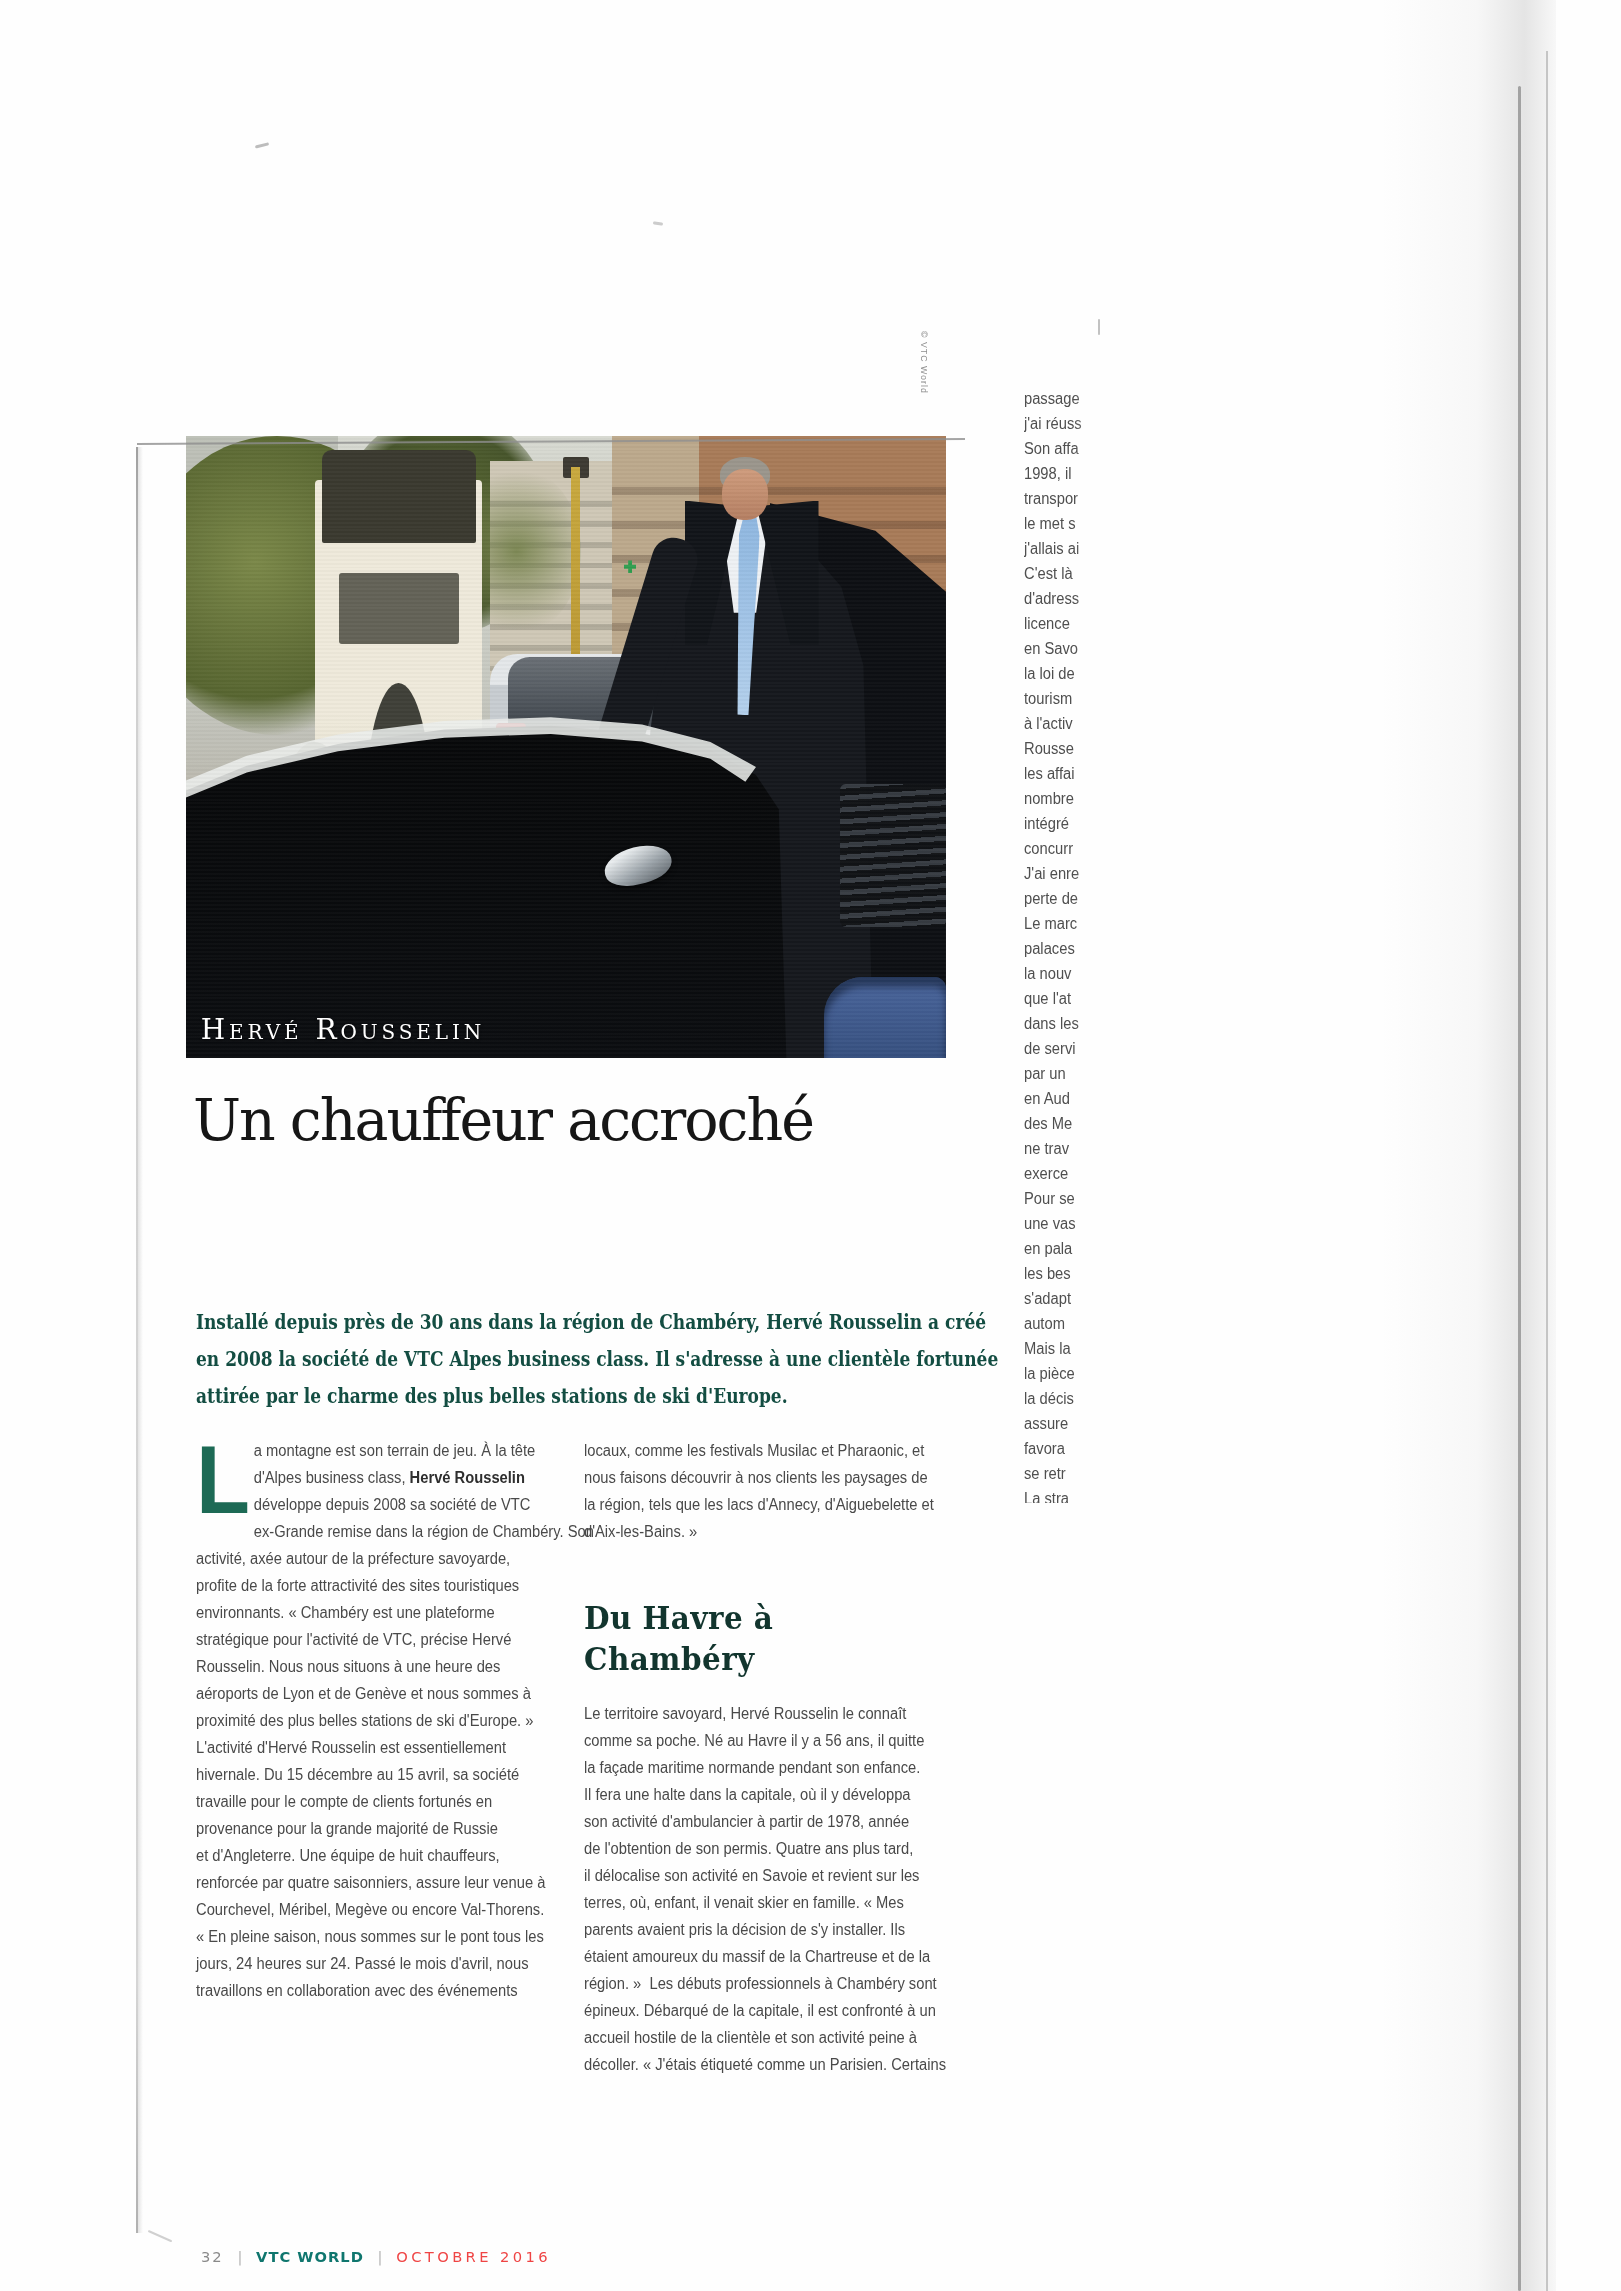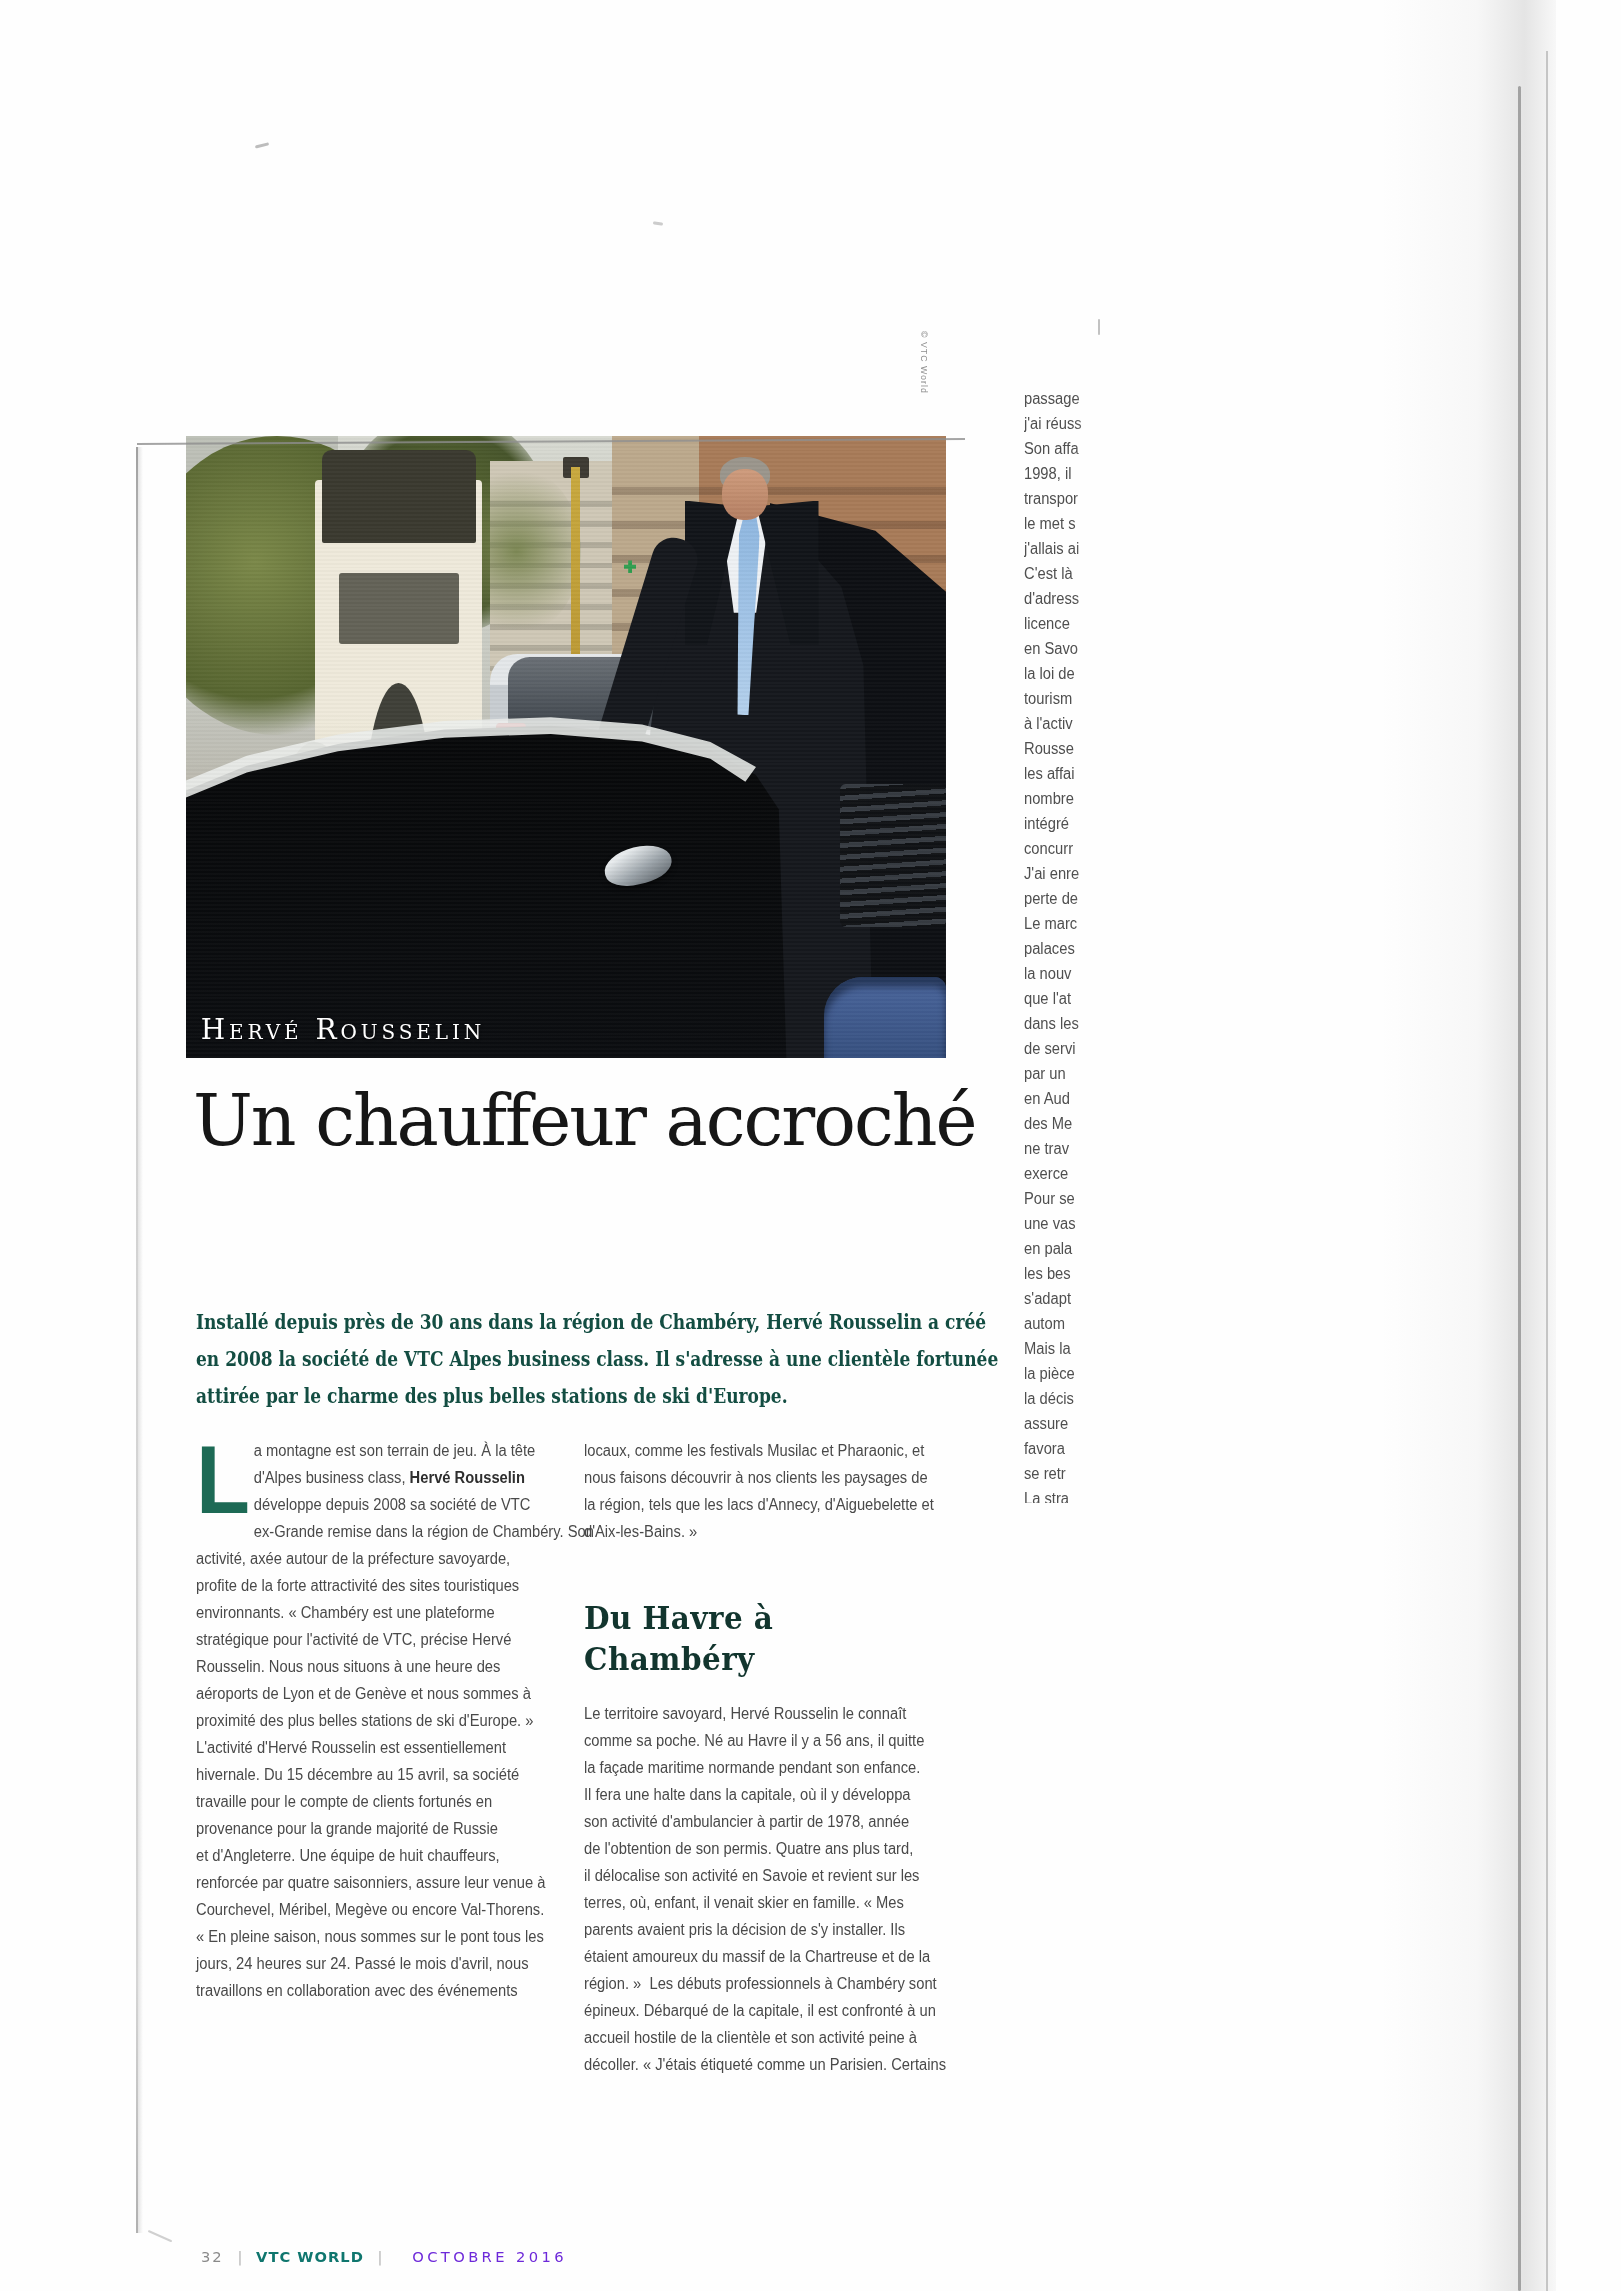--- a/index.html
+++ b/index.html
@@ -106,21 +106,21 @@
     display:flex;align-items:center;padding-left:39px;box-sizing:border-box;}
   .focus-banner span{color:#ffffff;font-weight:700;font-size:19.6px;letter-spacing:16.7px;
     font-family:"Liberation Sans",sans-serif;}
   .photo-name{left:14.7px;bottom:11.8px;color:#ffffff;font-family:"DejaVu Serif",serif;
     font-size:28px;letter-spacing:3.9px;font-variant:small-caps;text-shadow:0 1px 2.9px rgba(0,0,0,.6);}
   .photo-credit{left:929px;top:331px;width:13.7px;color:#8d8d8d;font-size:8.8px;letter-spacing:1px;
     transform:rotate(90deg);transform-origin:left top;white-space:nowrap;}
 
   
   .headline{left:193px;top:1073px;color:#161616;font-family:"DejaVu Serif",serif;
-    font-size:71px;line-height:95px;letter-spacing:-2px;}
+    font-size:57px;line-height:95px;letter-spacing:-2px;}
   .lead{left:196px;top:1304px;color:#134d42;font-family:"DejaVu Serif",serif;font-weight:700;
     font-size:19.6px;line-height:37px;transform:scaleX(.87);transform-origin:top left;}
   .lead .line{white-space:pre;}
   .col{top:1437px;color:#494949;font-size:16px;line-height:27px;
     transform:scaleX(.92);transform-origin:top left;}
   .col .line{white-space:pre;}
   .col1{left:196px;width:402px;}
   .col2{left:584px;width:402px;}
   .dropcap{float:left;width:55px;height:80px;margin:3.9px 7.8px 0 0;color:#1d6a55;
     font-family:"Liberation Sans",sans-serif;font-weight:700;font-size:96px;line-height:78px;}
@@ -131,21 +131,21 @@
     font-size:16px;line-height:25px;transform:scaleX(.92);transform-origin:top left;}
   .fragment .line{white-space:pre;}
   .fragment-fade{left:1074px;top:372px;width:63px;height:1147px;
     background:linear-gradient(90deg,rgba(254,254,254,0),#fefefe 72%);z-index:6;}
 
   .footer{left:201px;top:2224px;display:flex;gap:13.7px;align-items:baseline;
     font-family:"DejaVu Sans",sans-serif;font-size:14.7px;color:#8a8a8a;}
   .f-num{letter-spacing:2px;margin-top:24px;}
   .f-sep{color:#b5b5b5;}
   .f-mag{color:#0f766e;font-weight:700;letter-spacing:1px;}
-  .f-issue{color:#6d28d9;letter-spacing:3.4px;margin-left:16px;}
+  .f-issue{color:#ef4444;letter-spacing:3.4px;}
 </style>
 </head>
 <body>
 
 <div class="scan">
 
   <div class="abs left-edge"></div>
   <div class="abs left-edge-soft"></div>
   <div class="abs top-edge"></div>
   <div class="abs gutter-shadow"></div>

